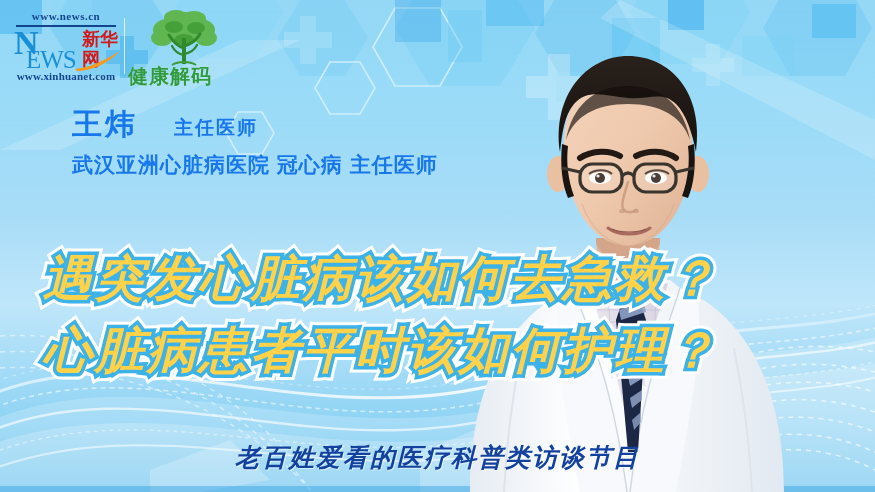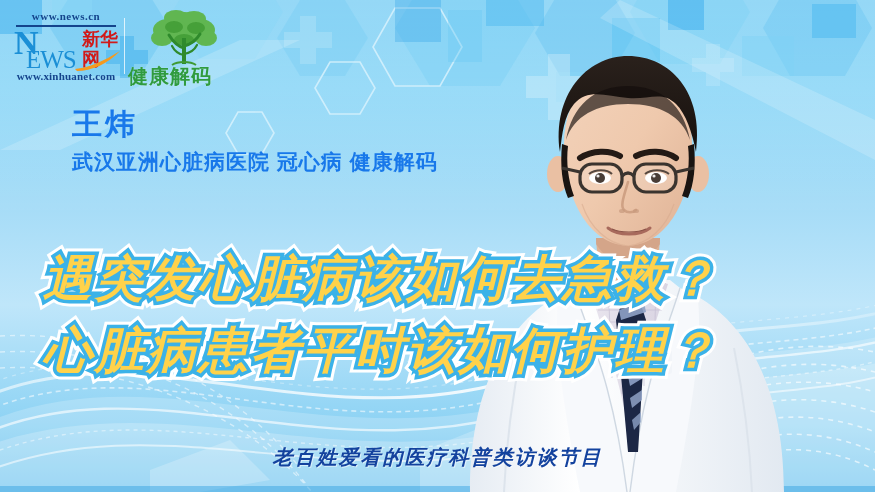--- a/index.html
+++ b/index.html
@@ -98,21 +98,21 @@
     -webkit-text-stroke:7px #3bb2e8;
     paint-order:stroke fill;
   }
   .hl-line .front{
     position:absolute;left:0;right:0;top:0;color:#ffd24a;
   }
 
   
   .tagline{
     position:absolute;left:0;top:443px;width:875px;text-align:center;
-    font-size:20px;font-weight:bold;font-style:italic;color:#13429e;
+    font-size:25px;font-weight:bold;font-style:italic;color:#13429e;
     letter-spacing:2px;line-height:28px;
     text-shadow:1px 1px 0 rgba(255,255,255,.55);
   }
 </style>
 </head>
 <body>
 
 <div id="stage">
 
   <div class="bg-layer">
@@ -376,22 +376,23 @@
       <path d="M146 180 C 156 188 178 188 188 180" stroke="#a86a5c" stroke-width="3" fill="none" stroke-linecap="round"></path>
       <path d="M150 181 C 158 185 176 185 184 181" stroke="#8c5449" stroke-width="1.2" fill="none"></path>
 
       <path d="M120 156 C 128 180 146 196 166 198 C 186 196 204 180 212 156" stroke="#d9ac90" stroke-width="1.2" fill="none" opacity="0.6"></path>
     </svg>
   </div>
 
   <div class="credit">
     <div class="credit-row1">
       <span class="doc-name">王炜</span>
+      <span class="doc-title">主任医师</span>
     </div>
-    <div class="doc-affil">武汉亚洲心脏病医院 冠心病 健康解码</div>
+    <div class="doc-affil">武汉亚洲心脏病医院 冠心病 主任医师</div>
   </div>
 
   <div class="headline">
     <div class="hl-line">
       <span class="txt back">遇突发心脏病该如何去急救？</span>
       <span class="txt mid">遇突发心脏病该如何去急救？</span>
       <span class="txt front">遇突发心脏病该如何去急救？</span>
     </div>
     <div class="hl-line">
       <span class="txt back">心脏病患者平时该如何护理？</span>

